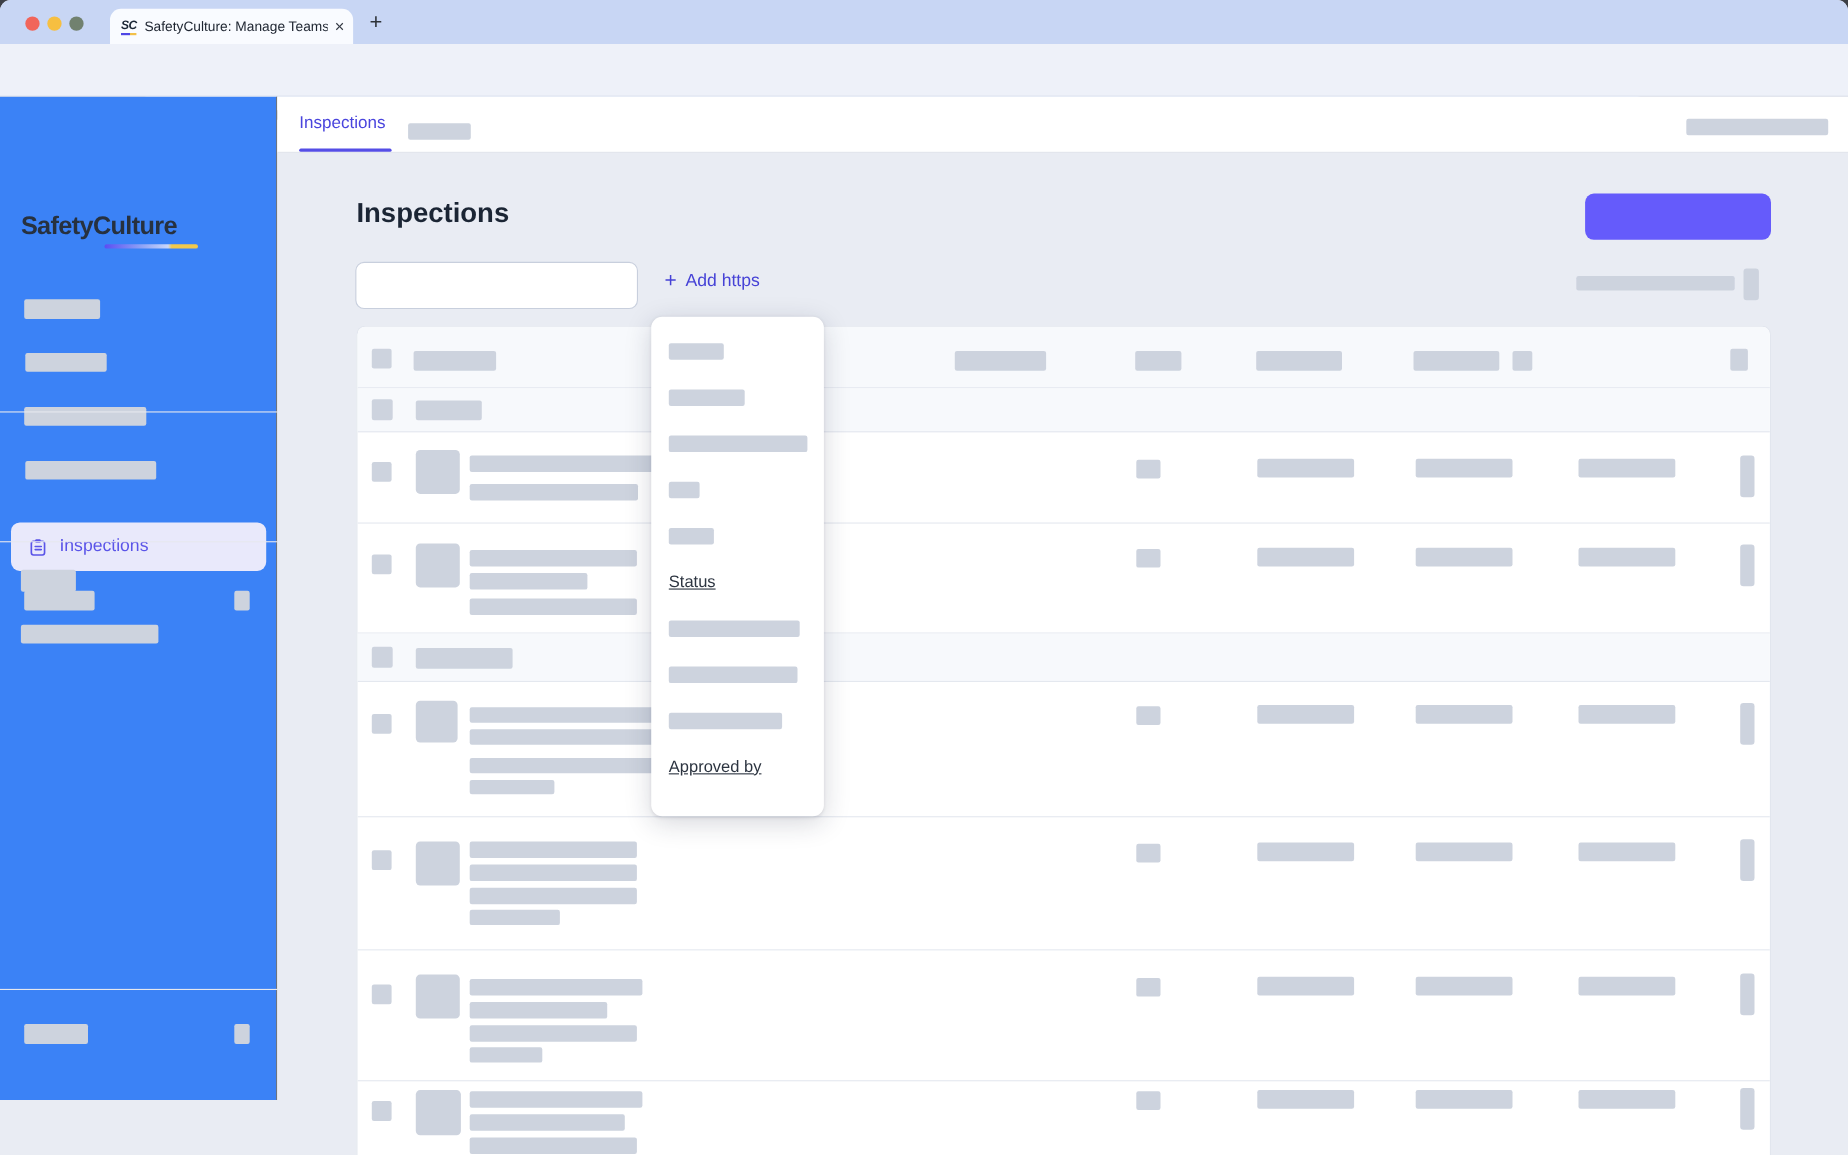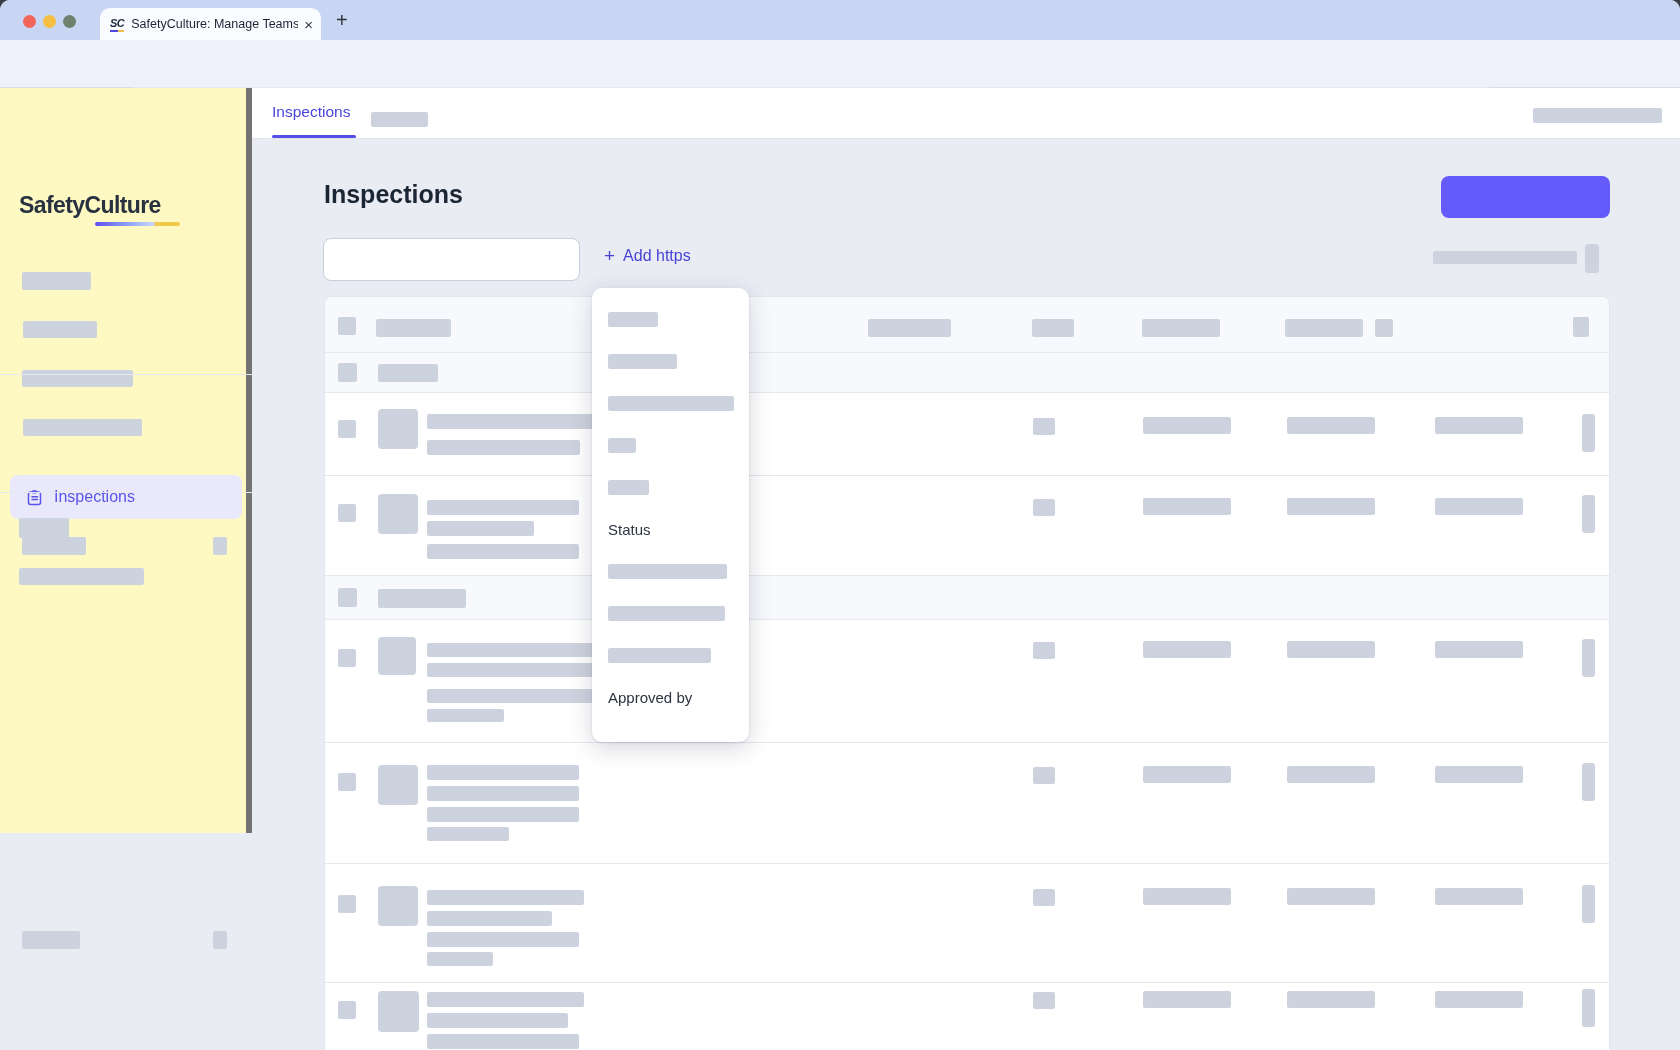--- a/index.html
+++ b/index.html
@@ -25,21 +25,21 @@
   .omnibox{position:absolute;left:120px;top:47px;width:1382px;height:34px;background:#e2e8f4;border-radius:17px;
     display:flex;align-items:center;padding:0 12px;}
   .url{font-size:14px;color:#3d4654;margin-left:8px;flex:1;}
   .omni-ic{display:flex;align-items:center;margin-left:14px;}
   .tool-ic{position:absolute;top:54px;display:flex;align-items:center;}
   .vdiv{position:absolute;left:1558px;top:54px;width:1px;height:20px;background:#b9c1d4;}
   .avatar{position:absolute;left:1611px;top:53px;}
   .dots{position:absolute;left:1651px;top:52px;font-size:17px;color:#454a52;}
 
   
-  .sidebar{position:absolute;left:0;top:88px;width:252px;height:745px;background:#fef9c3;border-right:6px solid #737373;}
+  .sidebar{position:absolute;left:0;top:88px;width:252px;height:912px;background:#3b82f6;border-right:1px solid #737373;}
   .logo{position:absolute;left:19px;top:104px;font-size:23px;font-weight:800;letter-spacing:-0.6px;color:#27313f;}
   .logo-underline{position:absolute;left:95px;top:134px;width:85px;height:4px;border-radius:2px;
     background:linear-gradient(90deg,#5b4df2 0%,#8fa3f6 40%,#c9d6fa 68%,#f2c94c 72%,#f2c94c 100%);}
   .side-div{position:absolute;left:0;width:252px;height:1px;background:#e6e8ee;}
   .nav-active{position:absolute;left:10px;top:387px;width:232px;height:44px;background:#e9e9fb;border-radius:8px;
     display:flex;align-items:center;padding-left:16px;cursor:pointer;}
   .nav-active .lbl{font-size:16px;color:#5a54e8;margin-left:11px;}
   .clipboard{width:17px;height:17px;}
 
   
@@ -63,21 +63,21 @@
   .card{position:absolute;left:324px;top:296px;width:1286px;height:754px;background:#fff;
     border:1px solid #e2e6ee;border-bottom:none;border-radius:8px 8px 0 0;overflow:hidden;}
   .trow{position:relative;width:100%;border-bottom:1px solid #e4e8ef;}
   .trow.gray{background:#f7f9fc;}
 
   
   .dropdown{position:absolute;left:592px;top:288px;width:157px;height:454px;background:#fff;border-radius:10px;
     box-shadow:0 6px 24px rgba(25,35,60,.18), 0 1px 3px rgba(25,35,60,.10);z-index:20;padding-top:10px;}
   .dd-item{position:relative;height:42px;display:flex;align-items:center;padding-left:16px;}
   .dd-item .bar{position:static;display:block;}
-  .dd-label{font-size:15px;color:#2c3440;cursor:pointer;}
+  .dd-label{font-size:15px;color:#2c3440;cursor:pointer;text-decoration:underline;}
 </style>
 </head>
 <body>
 
 <div class="screen">
 
   <div class="tabbar">
     <div class="traffic">
       <span class="t-red"></span>
       <span class="t-yellow"></span>

